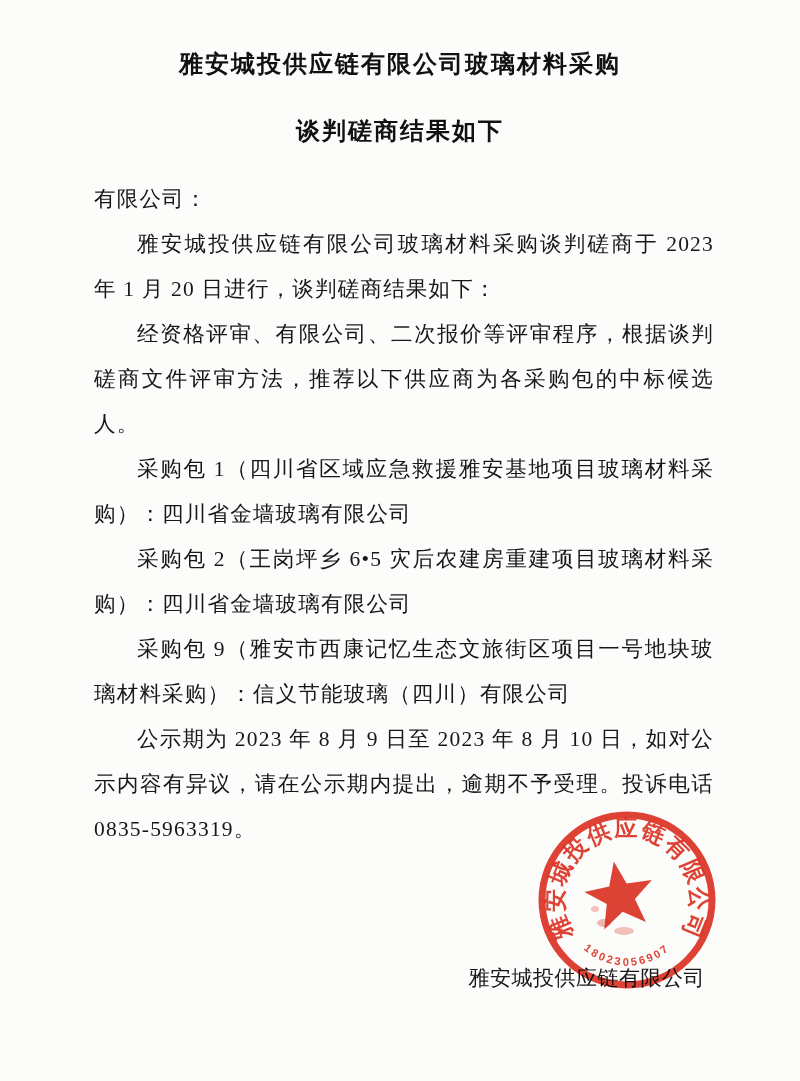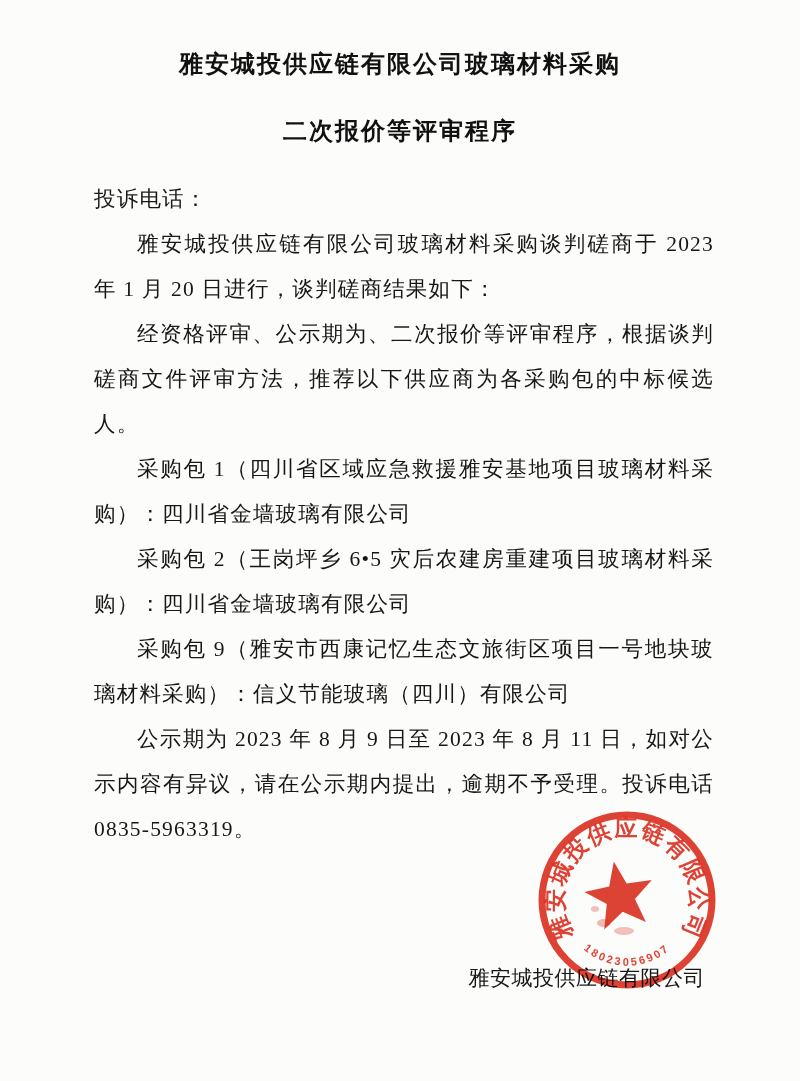--- a/index.html
+++ b/index.html
@@ -70,31 +70,31 @@
     letter-spacing: 2.5px;
   }
 </style>
 </head>
 <body>
 
 <div class="page">
 
   <div class="titles">
     <div class="title-line">雅安城投供应链有限公司玻璃材料采购</div>
-    <div class="title-line second">二次报价等评审程序</div>
+    <div class="title-line second">谈判磋商结果如下</div>
   </div>
 
   <div class="doc-body">
-    <p class="no-indent">投诉电话：</p>
+    <p class="no-indent">有限公司：</p>
     <p>雅安城投供应链有限公司玻璃材料采购谈判磋商于 2023 年 1 月 20 日进行，谈判磋商结果如下：</p>
-    <p>经资格评审、公示期为、二次报价等评审程序，根据谈判磋商文件评审方法，推荐以下供应商为各采购包的中标候选人。</p>
+    <p>经资格评审、有限公司、二次报价等评审程序，根据谈判磋商文件评审方法，推荐以下供应商为各采购包的中标候选人。</p>
     <p>采购包 1（四川省区域应急救援雅安基地项目玻璃材料采购）：四川省金墙玻璃有限公司</p>
     <p>采购包 2（王岗坪乡 6•5 灾后农建房重建项目玻璃材料采购）：四川省金墙玻璃有限公司</p>
     <p>采购包 9（雅安市西康记忆生态文旅街区项目一号地块玻璃材料采购）：信义节能玻璃（四川）有限公司</p>
-    <p>公示期为 2023 年 8 月 9 日至 2023 年 8 月 11 日，如对公示内容有异议，请在公示期内提出，逾期不予受理。投诉电话 0835-5963319。</p>
+    <p>公示期为 2023 年 8 月 9 日至 2023 年 8 月 10 日，如对公示内容有异议，请在公示期内提出，逾期不予受理。投诉电话 0835-5963319。</p>
   </div>
 
   <div class="signature-block">
     <div>雅安城投供应链有限公司</div>
   </div>
 
   <svg class="stamp-svg" viewBox="0 0 190 190" xmlns="http://www.w3.org/2000/svg">
     <defs>
       <path id="arcTop" d="M 39.6 127 A 64 64 0 1 1 150.4 127" fill="none"></path>
       <path id="arcBottom" d="M 38 128 A 66 66 0 0 0 152 128" fill="none"></path>

